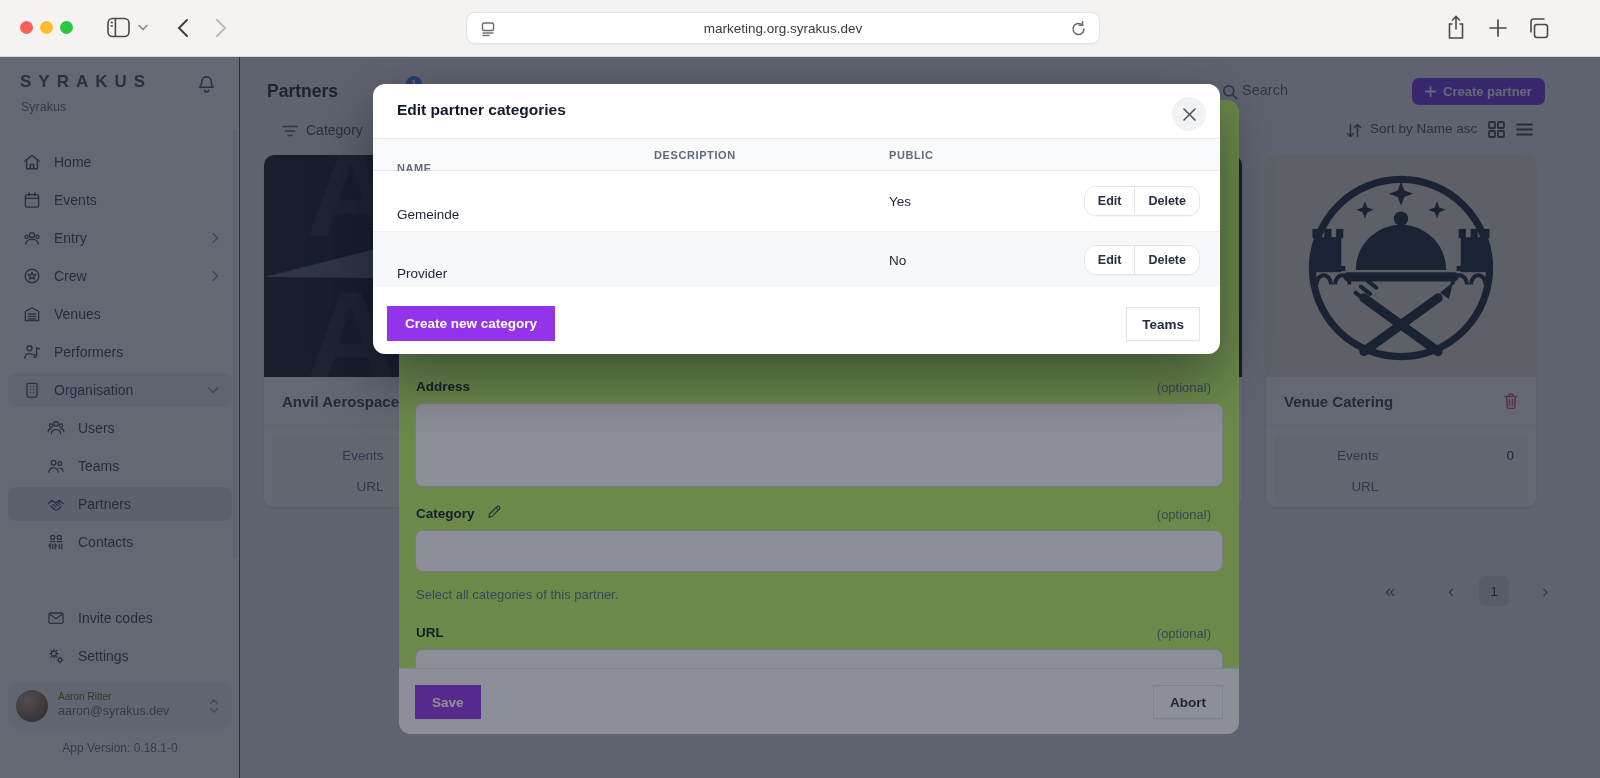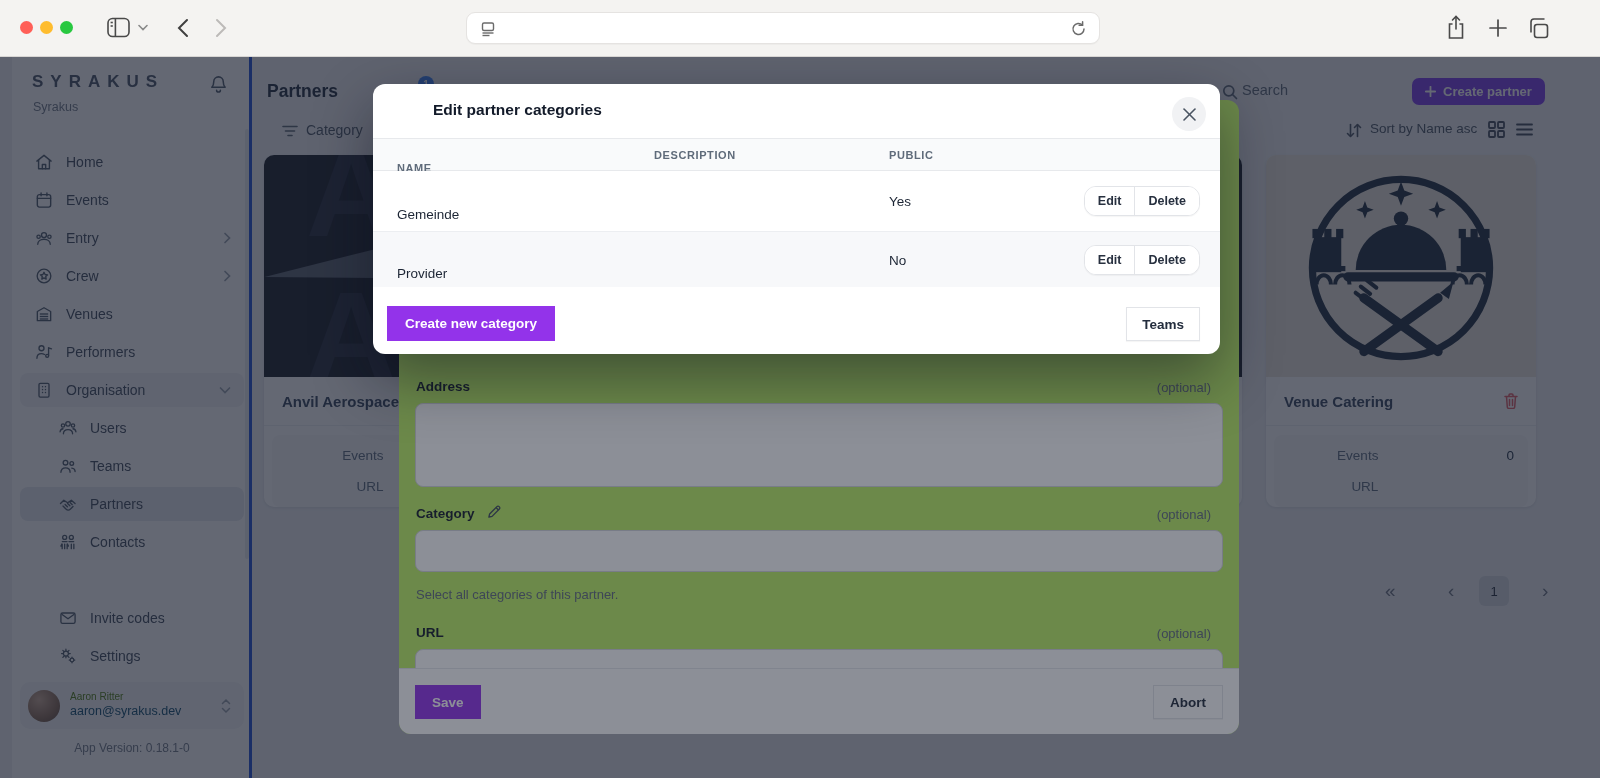--- a/index.html
+++ b/index.html
@@ -16,37 +16,37 @@
   .chrome-ic { color:#494949; }
   .chrome-ic.dis { color:#bcbab8; }
 
   
   .app { position:absolute; top:57px; left:0; width:1600px; height:721px; background:#eef0f3; overflow:hidden; }
   .overlay { position:absolute; inset:0; }
   .ov1 { background:rgba(26,32,48,0.35); z-index:10; }
   .ov2 { background:rgba(26,32,48,0.50); z-index:30; }
 
   
-  .sidebar { position:absolute; left:12px; top:0; width:240px; height:721px; background:#ffffff; border-right:3px solid #1d4ed8; z-index:1; }
+  .sidebar { position:absolute; left:0; top:0; width:240px; height:721px; background:#ffffff; border-right:1px solid #1d4ed8; z-index:1; }
   .brand { position:absolute; left:20px; top:15px; font-size:17px; font-weight:600; letter-spacing:7px; color:#465264; }
   .org { position:absolute; left:21px; top:43px; font-size:12.5px; color:#6e7887; }
   .badge { position:absolute; left:209px; top:2px; width:16px; height:16px; border-radius:50%; background:#3b82f6; color:#fff; font-size:10px; font-weight:700; display:flex; align-items:center; justify-content:center; }
   .side-item { position:absolute; left:8px; width:224px; height:34px; display:flex; align-items:center; border-radius:8px; color:#3e4a5b; font-size:14px; }
   .si-icon { margin-left:14px; width:20px; color:#4b5868; display:flex; }
   .sub .si-icon { margin-left:38px; }
   .si-label { margin-left:12px; }
   .chev { margin-left:auto; margin-right:13px; color:#97a0ac; display:flex; }
   .semi { background:#f2f3f6; }
   .active { background:#e6e9ee; }
   .scroll-thumb { position:absolute; left:233px; top:72px; width:4px; height:430px; background:#e9ebef; border-radius:2px; }
   .usercard { position:absolute; left:8px; top:625px; width:224px; height:47px; background:#f4f5f7; border-radius:10px; display:flex; align-items:center; }
   .avatar { margin-left:8px; width:32px; height:32px; border-radius:50%; background:radial-gradient(circle at 35% 30%, #c9a892, #8a6a55 60%, #5a4337); }
   .uinfo { margin-left:10px; line-height:1.25; }
   .uname { font-size:10px; font-weight:400; color:#4d7c0f; }
-  .uemail { font-size:12.5px; color:#0c4a6e; }
+  .uemail { font-size:12.5px; color:#737373; }
   .version { position:absolute; left:0; top:684px; width:240px; text-align:center; font-size:12px; color:#707a88; }
 
   
   .main { position:absolute; left:240px; top:0; width:1360px; height:721px; z-index:1; }
   .page-title { position:absolute; left:27px; top:24px; font-size:17.5px; font-weight:700; color:#202b3c; }
   .filter-label { position:absolute; left:66px; top:65px; font-size:14px; color:#4b5665; }
   .search-label { position:absolute; left:1002px; top:25px; font-size:14.5px; color:#5d6878; }
   .create-btn { position:absolute; left:1172px; top:21px; height:27px; padding:0 13px; border-radius:7px; background:#7c3aed; color:#fff; font-size:13px; font-weight:700; display:flex; align-items:center; gap:7px; border:none; }
   .sort-label { position:absolute; left:1130px; top:64px; font-size:13.5px; color:#495463; }
 
@@ -73,21 +73,21 @@
   .f-opt { position:absolute; right:28px; font-size:13px; color:#626d7d; }
   .f-input { position:absolute; left:16px; width:808px; border:1px solid #d6d9de; border-radius:8px; background:#fff; font-family:"Liberation Sans",sans-serif; font-size:13.5px; padding:8px 10px; resize:none; }
   .f-help { position:absolute; left:17px; font-size:13px; color:#626d7d; }
   .form-footer { position:absolute; left:0; bottom:0; width:840px; height:66px; background:#fff; border-top:1px solid #e6e8ec; border-radius:0 0 12px 12px; }
   .btn { border:none; border-radius:0; font-family:"Liberation Sans",sans-serif; font-size:13.5px; font-weight:700; display:inline-flex; align-items:center; justify-content:center; }
   .btn-purple { background:#9333ea; color:#fff; }
   .btn-white { background:#fff; color:#232d3d; border:1px solid #e2e4e8; box-shadow:0 1px 1px rgba(0,0,0,.04); }
 
   
   .front-modal { position:absolute; left:373px; top:27px; width:847px; height:270px; background:#fff; border-radius:12px; z-index:40; box-shadow:0 24px 60px rgba(8,12,24,.45); }
-  .fm-title { position:absolute; left:24px; top:17px; font-size:15.5px; font-weight:700; color:#121a29;margin-left:36px; }
+  .fm-title { position:absolute; left:24px; top:17px; font-size:15.5px; font-weight:700; color:#121a29; }
   .fm-close { position:absolute; right:14px; top:13px; width:34px; height:34px; border-radius:50%; background:#f1f2f4; border:none; display:flex; align-items:center; justify-content:center; color:#4a5462; }
   .tbl-head { position:absolute; left:0; top:54px; width:847px; height:33px; background:#f9fafb; border-top:1px solid #e7e9ec; border-bottom:1px solid #e7e9ec; }
   .th { position:absolute; top:10px; font-size:11px; font-weight:600; letter-spacing:.6px; color:#5f6b7a; }
   .tbl-row { position:absolute; left:0; width:847px; }
   .row1 { top:87px; height:61px; background:#fff; border-bottom:1px solid #eceef1; }
   .row2 { top:148px; height:55px; background:#f7f8fa; }
   .td { position:absolute; top:50%; transform:translateY(-50%); font-size:13.5px; color:#1c2534; }
   .c-name { left:24px;margin-top:13px; } .c-desc { left:281px; } .c-public { left:516px; }
   .btn-group { position:absolute; right:20px; top:50%; transform:translateY(-50%); display:flex; border:1px solid #e2e4e8; border-radius:12px; background:#fff; overflow:hidden; box-shadow:0 1px 1px rgba(0,0,0,.04); }
   .bg-btn { padding:7px 13px; font-size:12.5px; font-weight:600; color:#27303f; background:#fff; border:none; font-family:"Liberation Sans",sans-serif; }
@@ -126,20 +126,21 @@
   </span>
 
   <div class="urlbar">
     <span class="abs" style="left:13px;top:8px">
       <svg width="16" height="16" viewBox="0 0 16 16" fill="none" stroke="#6b6b6b" stroke-width="1.4">
           <rect x="2.5" y="2" width="11" height="7.5" rx="1.5"></rect>
           <line x1="2.5" y1="12" x2="13.5" y2="12"></line>
           <line x1="2.5" y1="14.5" x2="9.5" y2="14.5"></line>
         </svg>
     </span>
+    <span class="urltext">marketing.org.syrakus.dev</span>
     <span class="abs" style="right:13px;top:8px">
       <svg width="15" height="16" viewBox="0 0 15 16" fill="none" stroke="#6b6b6b" stroke-width="1.5" stroke-linecap="round">
           <path d="M13 8a5.5 5.5 0 1 1-1.6-3.9"></path>
           <polyline points="11.6,0.8 11.6,4.3 8.1,4.3"></polyline>
         </svg>
     </span>
   </div>
 
   <span class="abs chrome-ic" style="left:1446px;top:15px">
     <svg width="20" height="26" viewBox="0 0 20 26" fill="none" stroke="currentColor" stroke-width="1.6" stroke-linecap="round">

